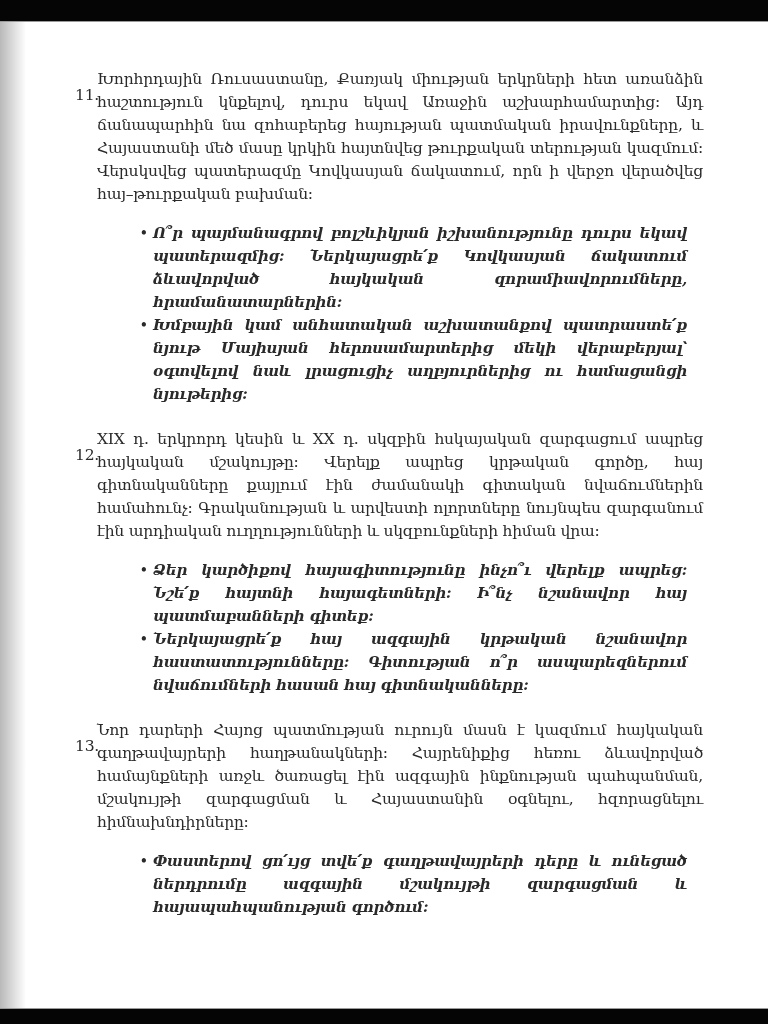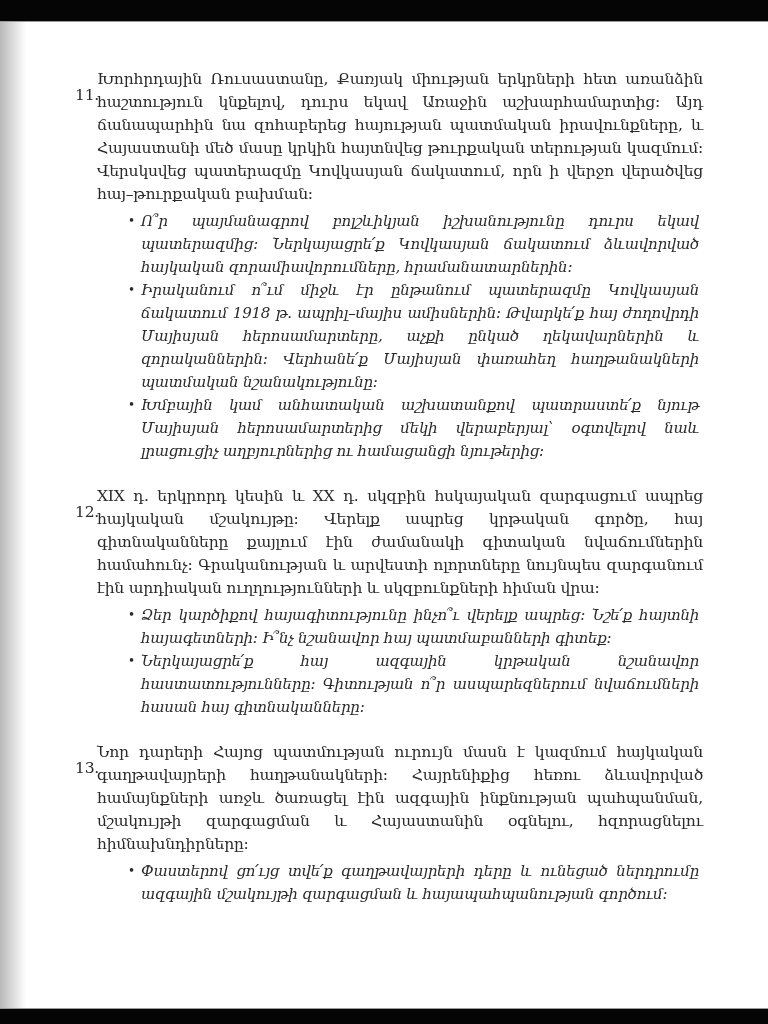--- a/index.html
+++ b/index.html
@@ -17,21 +17,21 @@
     position: absolute; left: 0; top: 22px; width: 26px; height: 986px;
     background: linear-gradient(to right, #b9b9b9 0%, #d8d8d8 45%, #f4f4f4 85%, #ffffff 100%);
   }
   .page {
     position: absolute; left: 75px; top: 68px; width: 628px;
     font-size: 15.6px; line-height: 23px; letter-spacing: -0.25px;
   }
   .item { position: relative; padding-left: 22px; margin-bottom: 22px; }
   .item-num { position: absolute; left: 0; top: 16px; text-align: center; }
   .item-text { text-align: justify; }
-  ul.tasks { list-style: none; margin: 4px; padding: 0 0 0 40px; }
+  ul.tasks { list-style: none; margin: 16px; padding: 0 0 0 40px; font-weight: bold; }
   ul.tasks li {
     position: relative; font-style: italic; text-align: justify;
     font-size: 15px;
   }
   ul.tasks li::before {
     content: "\2022"; position: absolute; left: -13px; top: 0; font-style: normal; font-size: 12px;
   }
 </style>
 </head>
 <body>
@@ -39,21 +39,20 @@
 <div class="top-bar"></div>
 <div class="left-shade"></div>
 
 <div class="page">
 
   <div class="item">
     <span class="item-num">11.</span>
     <div class="item-text">Խորհրդային Ռուսաստանը, Քառյակ միության երկրների հետ առանձին հաշտություն կնքելով, դուրս եկավ Առաջին աշխարհամարտից: Այդ ճանապարհին նա զոհաբերեց հայության պատմական իրավունքները, և Հայաստանի մեծ մասը կրկին հայտնվեց թուրքական տերության կազմում: Վերսկսվեց պատերազմը Կովկասյան ճակատում, որն ի վերջո վերածվեց հայ–թուրքական բախման:</div>
     <ul class="tasks">
       <li>Ո՞ր պայմանագրով բոլշևիկյան իշխանությունը դուրս եկավ պատերազմից: Ներկայացրե՛ք Կովկասյան ճակատում ձևավորված հայկական զորամիավորումները, հրամանատարներին:</li>
-      <li>Իրականում ո՞ւմ միջև էր ընթանում պատերազմը Կովկասյան ճակատում 1918 թ. ապրիլ–մայիս ամիսներին: Թվարկե՛ք հայ ժողովրդի Մայիսյան հերոսամարտերը, աչքի ընկած ղեկավարներին և զորականներին: Վերհանե՛ք Մայիսյան փառահեղ հաղթանակների պատմական նշանակությունը:</li>
       <li>Խմբային կամ անհատական աշխատանքով պատրաստե՛ք նյութ Մայիսյան հերոսամարտերից մեկի վերաբերյալ՝ օգտվելով նաև լրացուցիչ աղբյուրներից ու համացանցի նյութերից:</li>
     </ul>
   </div>
 
   <div class="item">
     <span class="item-num">12.</span>
     <div class="item-text">XIX դ. երկրորդ կեսին և XX դ. սկզբին հսկայական զարգացում ապրեց հայկական մշակույթը: Վերելք ապրեց կրթական գործը, հայ գիտնականները քայլում էին ժամանակի գիտական նվաճումներին համահունչ: Գրականության և արվեստի ոլորտները նույնպես զարգանում էին արդիական ուղղությունների և սկզբունքների հիման վրա:</div>
     <ul class="tasks">
       <li>Ձեր կարծիքով հայագիտությունը ինչո՞ւ վերելք ապրեց: Նշե՛ք հայտնի հայագետների: Ի՞նչ նշանավոր հայ պատմաբանների գիտեք:</li>
       <li>Ներկայացրե՛ք հայ ազգային կրթական նշանավոր հաստատությունները: Գիտության ո՞ր ասպարեզներում նվաճումների հասան հայ գիտնականները:</li>

